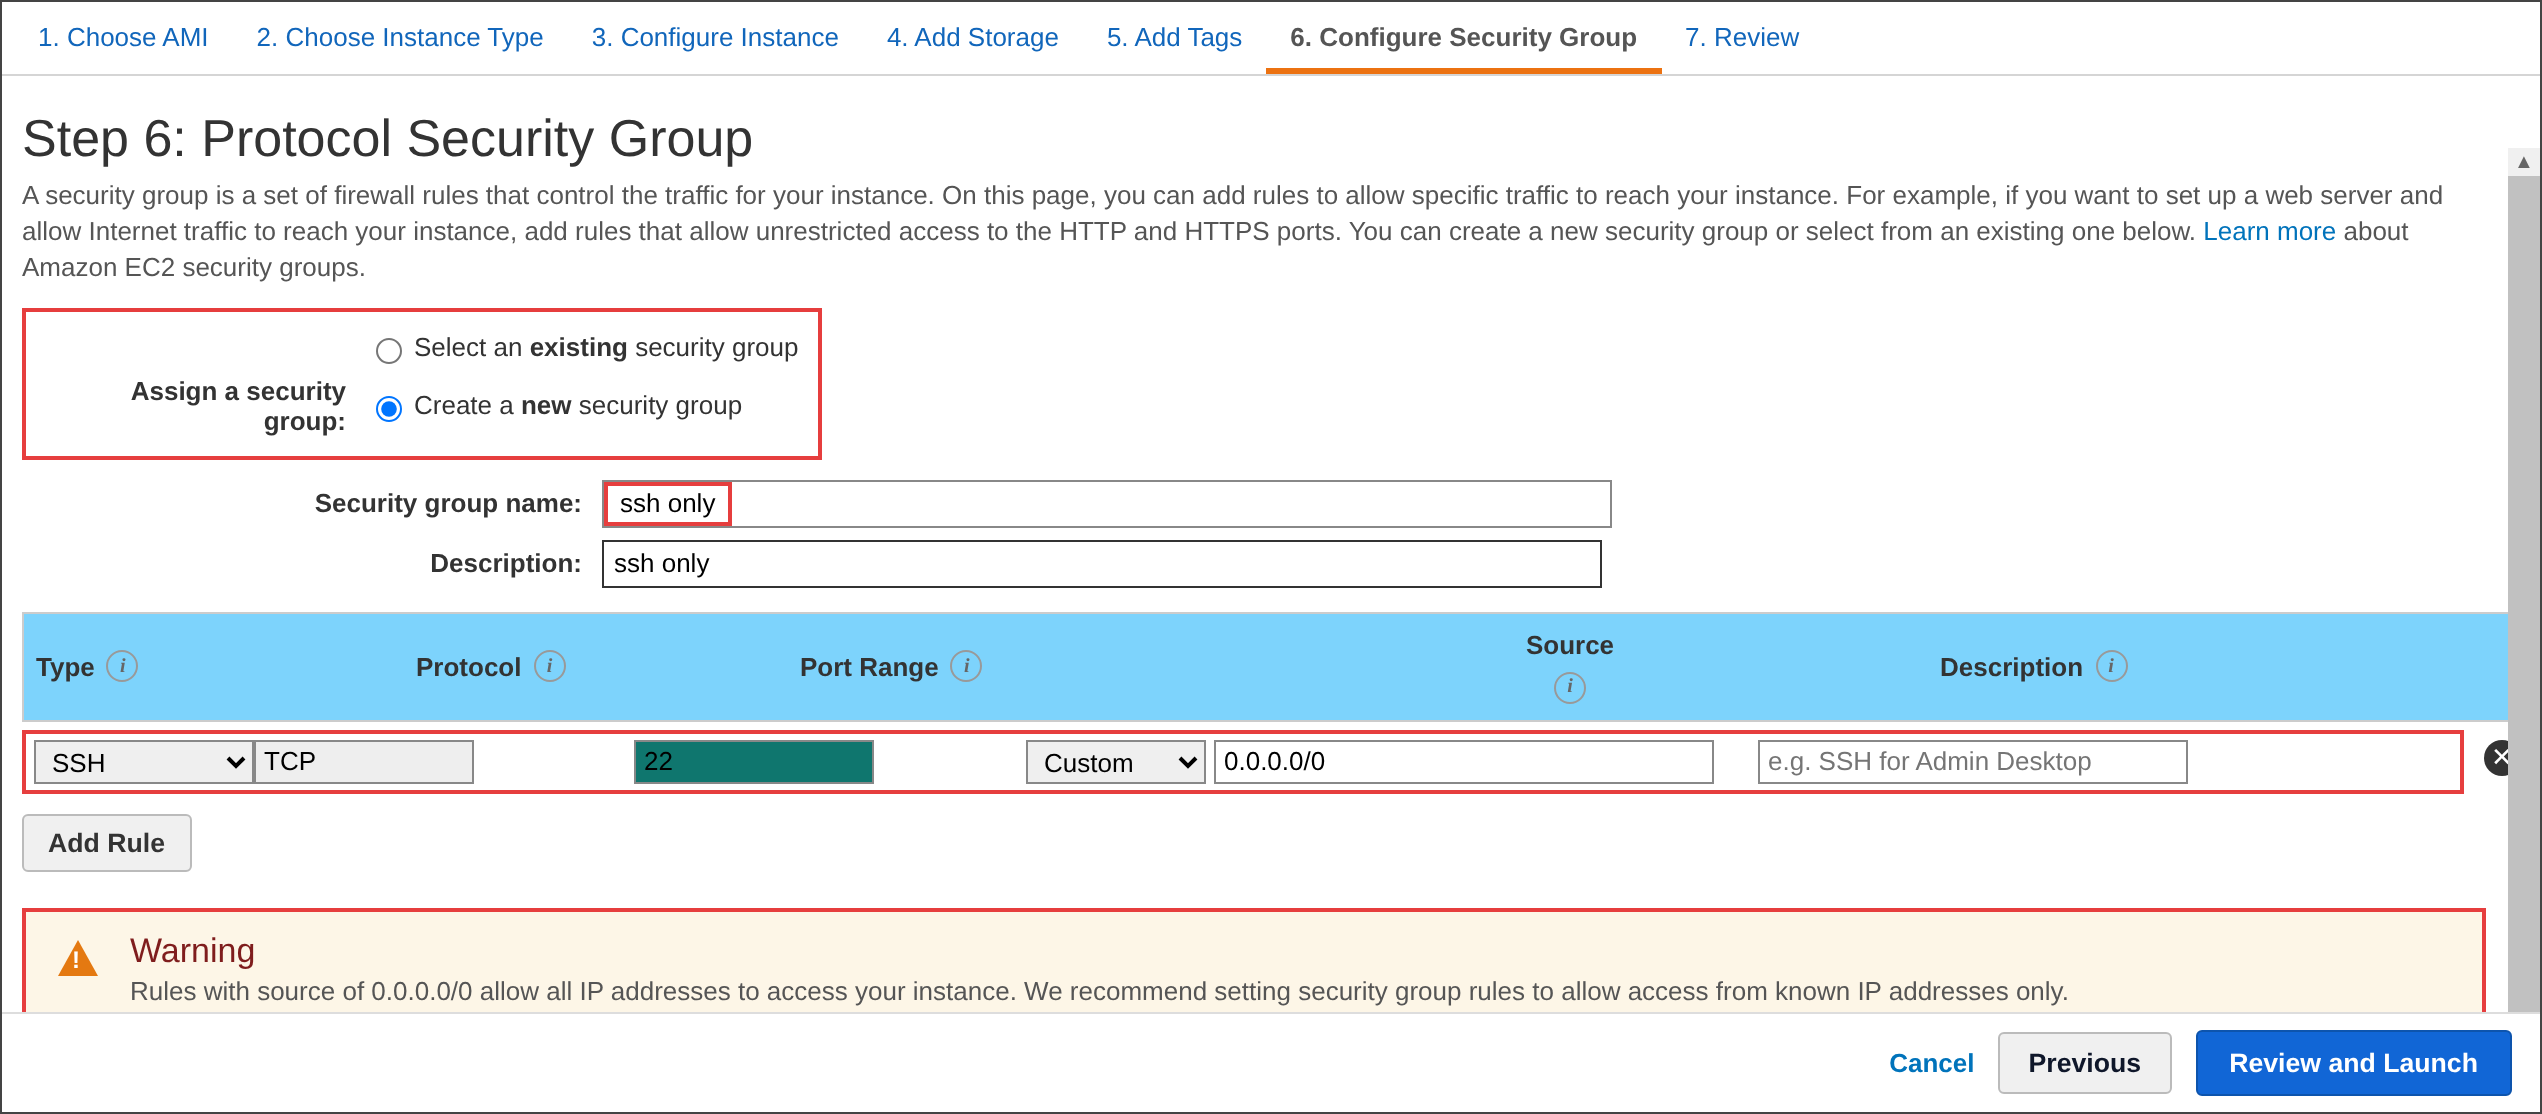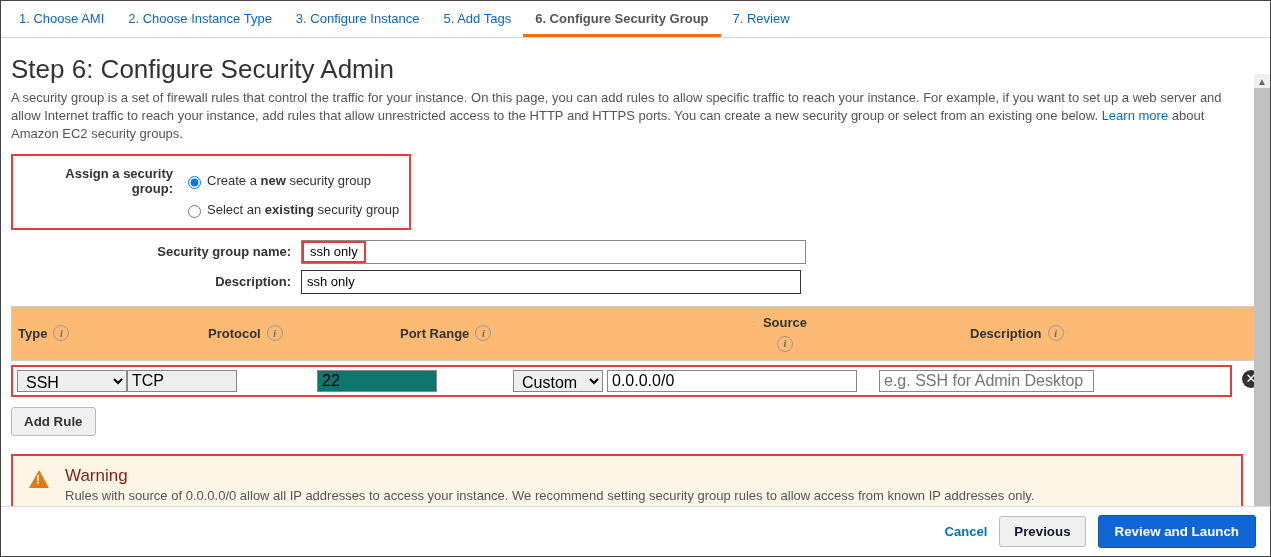--- a/index.html
+++ b/index.html
@@ -95,21 +95,21 @@
   .txt-input {
     border: 1px solid #333;
     padding: 3px 5px;
     font-size: 13px;
     height: 24px;
     width: 500px;
   }
   .table-wrap { margin-top: 12px; }
   .thead {
     display: flex;
-    background: #fdba74;
+    background: #7dd3fc;
     border: 1px solid #ccc;
     padding: 8px 6px;
     font-weight: bold;
     color: #333;
   }
   .th { display:flex; align-items:center; gap:6px; }
   .info-icon {
     display:inline-flex; width:16px;height:16px;border:1px solid #999;border-radius:50%;
     align-items:center;justify-content:center;font-size:10px;color:#666;
     font-style: italic; font-family: Georgia, serif;
@@ -121,21 +121,21 @@
   .col-desc { flex:1; }
   .rule-row-wrap {
     border: 2px solid #e63e3e;
     display:flex;
     align-items:center;
     padding: 3px 4px;
     margin-top: 4px;
   }
   .rule-row { display:flex; width:100%; align-items:center; gap:0; }
   .rule-row select, .rule-row input[type=text] {
-    border:1px solid #888; height:22px; font-size:16px; padding:2px 4px;
+    border:1px solid #888; height:22px; font-size:13px; padding:2px 4px;
   }
   .sel-type { width: 110px; }
   .in-proto { width: 110px; background:#eee; }
   .in-port { width: 120px; background:#0f766e; margin-left: 80px;}
   .sel-src { width: 90px; margin-left: 76px;}
   .in-src { width: 250px; margin-left:4px;}
   .in-rdesc { width: 215px; margin-left: 22px;}
   .remove-icon {
     width:18px;height:18px;border-radius:50%;background:#333;color:#fff;
     display:inline-flex;align-items:center;justify-content:center;font-size:13px;
@@ -189,47 +189,48 @@
   }
   b.em { font-weight:bold; }
 </style>
 </head>
 <body>
 
 <div class="tabs">
   <div class="tab">1. Choose AMI</div>
   <div class="tab">2. Choose Instance Type</div>
   <div class="tab">3. Configure Instance</div>
+  <div class="tab">4. Add Storage</div>
   <div class="tab">5. Add Tags</div>
   <div class="tab active">6. Configure Security Group</div>
   <div class="tab">7. Review</div>
 </div>
 
 <div class="content">
-  <h1 class="step-title">Step 6: Configure Security Admin</h1>
+  <h1 class="step-title">Step 6: Protocol Security Group</h1>
   <div class="desc">
     <span>A security group is a set of firewall rules that control the traffic for your instance. On this page, you can add rules to allow specific traffic to reach your instance. For example, if you want to set up a web server and allow Internet traffic to reach your instance, add rules that allow unrestricted access to the HTTP and HTTPS ports. You can create a new security group or select from an existing one below. </span><a href="#">Learn more</a><span> about Amazon EC2 security groups.</span>
   </div>
 
   <div class="assign-block">
+    <div class="form-row">
+      <div class="form-label" style="width:160px"></div>
+      <div class="radio-row">
+        <input type="radio" name="sg" style="">
+        <label>
+          <span>Select an </span><b class="em">existing</b><span> security group</span>
+        </label>
+      </div>
+    </div>
     <div class="form-row">
       <div class="form-label" style="width:160px">Assign a security group:</div>
       <div class="radio-row">
         <input type="radio" name="sg" checked="" style="">
         <label>
           <span>Create a </span><b class="em">new</b><span> security group</span>
-        </label>
-      </div>
-    </div>
-    <div class="form-row">
-      <div class="form-label" style="width:160px"></div>
-      <div class="radio-row">
-        <input type="radio" name="sg" style="">
-        <label>
-          <span>Select an </span><b class="em">existing</b><span> security group</span>
         </label>
       </div>
     </div>
   </div>
 
   <div class="form-row" style="margin-top:10px;">
     <div class="form-label">Security group name:</div>
     <div style="display:flex;border:1px solid #888;width:505px;height:24px;align-items:stretch;">
       <div style="border:2px solid #e63e3e;padding:1px 4px;display:flex;align-items:center;">
         <input type="text" style="border: none; outline: none; width: 52px; font-size: 13px;" value="ssh only">

